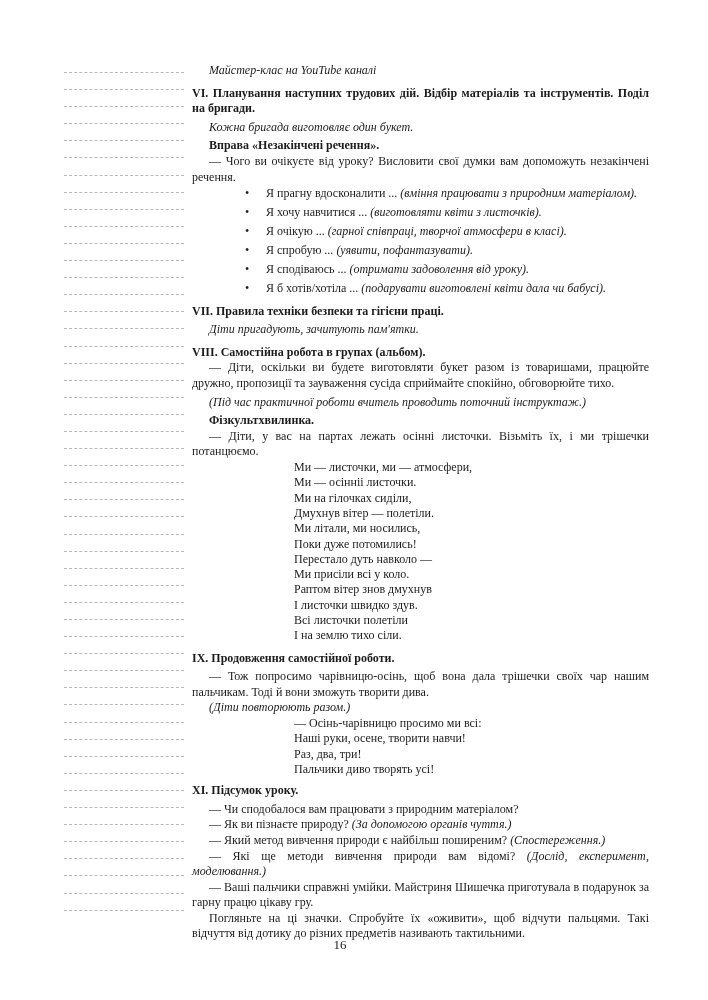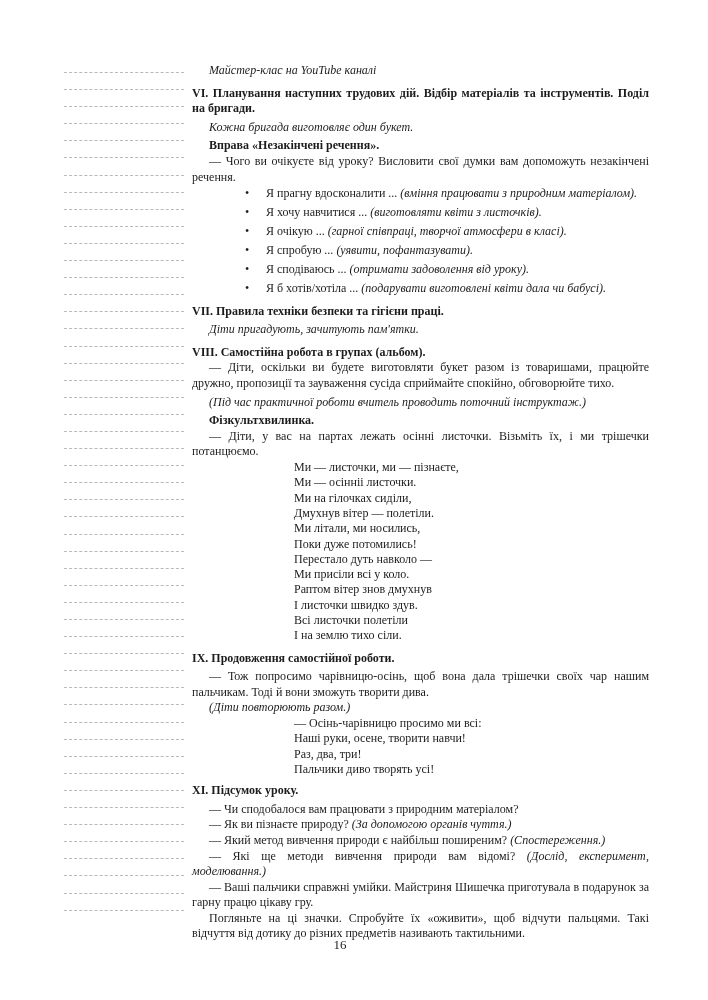--- a/index.html
+++ b/index.html
@@ -97,21 +97,21 @@
 
   <p class="p h">VII. Правила техніки безпеки та гігієни праці.</p>
   <p class="p ind it gap">Діти пригадують, зачитують пам'ятки.</p>
 
   <p class="p h">VIII. Самостійна робота в групах (альбом).</p>
   <p class="p ind">— Діти, оскільки ви будете виготовляти букет разом із товаришами, працюйте дружно, пропозиції та зауваження сусіда сприймайте спокійно, обговорюйте тихо.</p>
   <p class="p ind it gap">(Під час практичної роботи вчитель проводить поточний інструктаж.)</p>
   <p class="p ind b gap">Фізкультхвилинка.</p>
   <p class="p ind">— Діти, у вас на партах лежать осінні листочки. Візьміть їх, і ми трішечки потанцюємо.</p>
   <div class="verse">
-    <div>Ми — листочки, ми — пізнаєте,</div>
+    <div>Ми — листочки, ми — атмосфери,</div>
     <div>Ми — осінніі листочки.</div>
     <div>Ми на гілочках сиділи,</div>
     <div>Дмухнув вітер — полетіли.</div>
     <div>Ми літали, ми носились,</div>
     <div>Поки дуже потомились!</div>
     <div>Перестало дуть навколо —</div>
     <div>Ми присіли всі у коло.</div>
     <div>Раптом вітер знов дмухнув</div>
     <div>І листочки швидко здув.</div>
     <div>Всі листочки полетіли</div>

